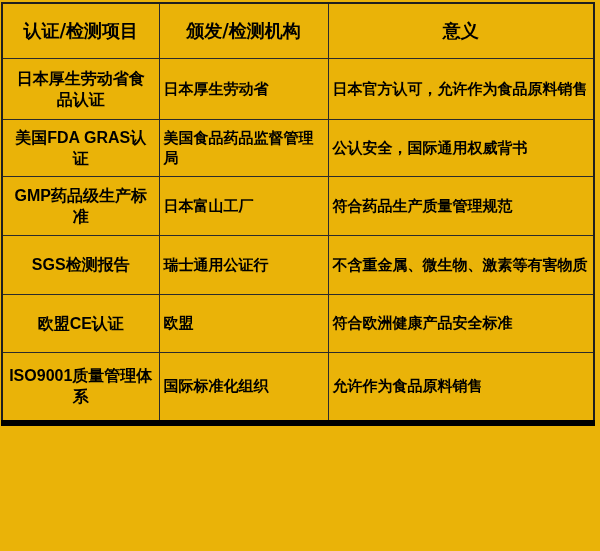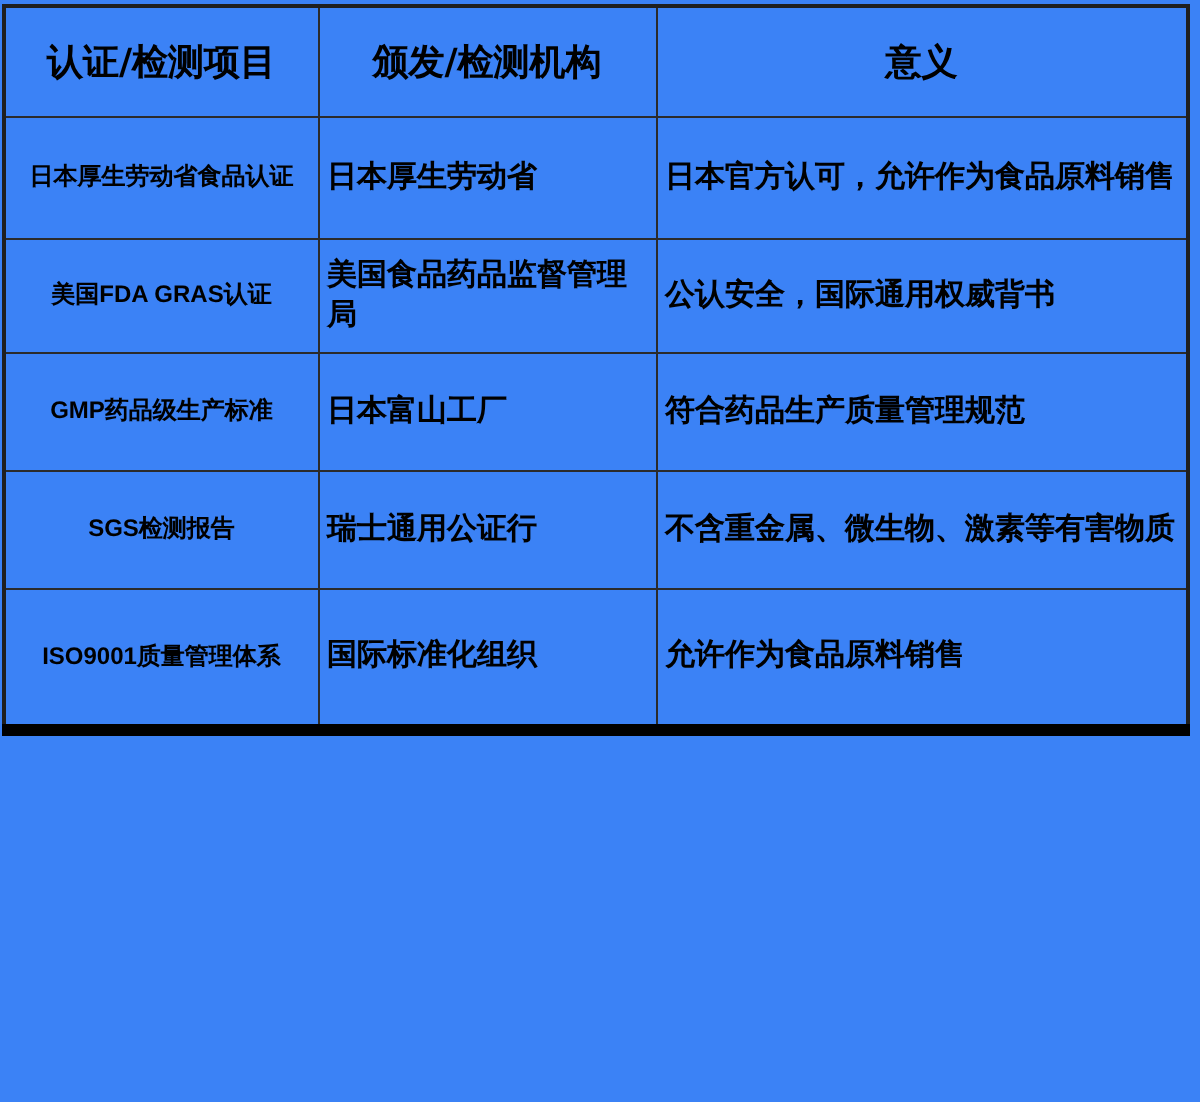--- a/index.html
+++ b/index.html
@@ -1,21 +1,21 @@
 <!DOCTYPE html>
 <html><head>
 <meta charset="utf-8">
 <style>
   * { margin: 0; padding: 0; box-sizing: border-box; }
   html, body { background: #ffffff; }
   .canvas {
     position: relative;
     width: 600px;
     height: 551px;
-    background: #3b82f6;
+    background: #eab308;
     overflow: hidden;
     font-family: "Liberation Sans", "DejaVu Sans", sans-serif;
     color: #000000;
   }
   table.cert-table {
     position: absolute;
     top: 2px;
     left: 1px;
     width: 592px;
     border-collapse: collapse;
@@ -31,21 +31,21 @@
   }
   .cert-table th {
     font-family: "DejaVu Serif", "Liberation Serif", serif;
     font-weight: bold;
     font-size: 18px;
     text-align: center;
     padding: 0 4px;
   }
   td.cell-item {
     font-weight: bold;
-    font-size: 12px;
+    font-size: 16px;
     line-height: 21px;
     text-align: center;
     padding: 0 6px;
   }
   td.cell-org, td.cell-meaning {
     font-weight: bold;
     font-size: 15px;
     line-height: 20px;
     text-align: left;
     padding: 0 4px;
@@ -93,20 +93,25 @@
       <tr class="r2">
         <td class="cell-item">GMP药品级生产标准</td>
         <td class="cell-org">日本富山工厂</td>
         <td class="cell-meaning">符合药品生产质量管理规范</td>
       </tr>
       <tr class="r3">
         <td class="cell-item">SGS检测报告</td>
         <td class="cell-org">瑞士通用公证行</td>
         <td class="cell-meaning">不含重金属、微生物、激素等有害物质</td>
       </tr>
+      <tr class="r6">
+        <td class="cell-item">欧盟CE认证</td>
+        <td class="cell-org">欧盟</td>
+        <td class="cell-meaning">符合欧洲健康产品安全标准</td>
+      </tr>
       <tr class="r7">
         <td class="cell-item">ISO9001质量管理体系</td>
         <td class="cell-org">国际标准化组织</td>
         <td class="cell-meaning">允许作为食品原料销售</td>
       </tr>
     </tbody>
   </table>
 </div>
 
 </body></html>

